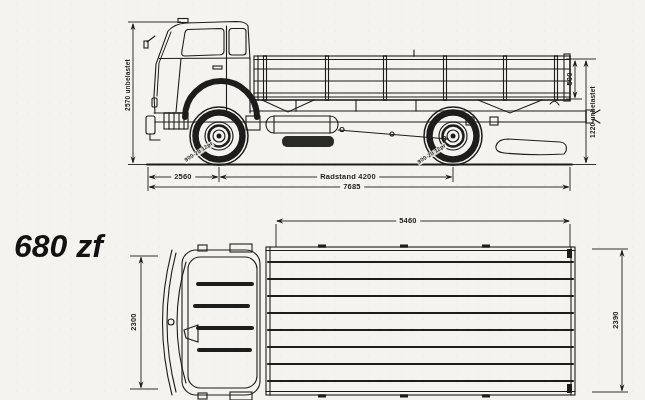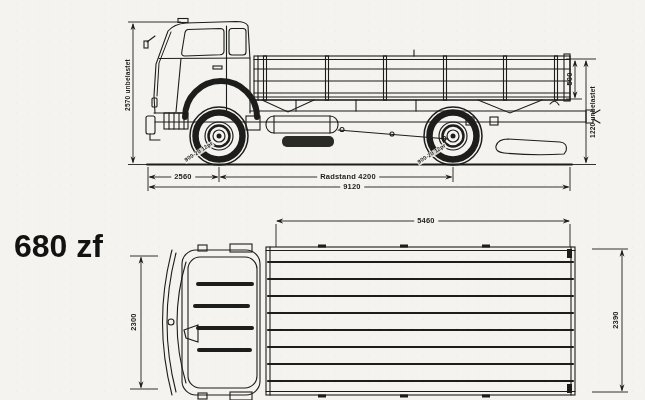--- a/index.html
+++ b/index.html
@@ -17,21 +17,21 @@
     white-space:nowrap; transform:translate(-50%,-50%); letter-spacing:.2px;
     font-weight:600;
   }
   .lbl.bg{ background:var(--paper); padding:0 3px; }
   .lbl.rot{ transform:translate(-50%,-50%) rotate(-90deg); }
   .lbl.tire{ font-size:5.5px; transform:translate(-50%,-50%) rotate(-33deg);
              background:rgba(244,243,240,.85); padding:0 1px; font-weight:600;}
   .lbl.small{ font-size:6.5px; }
   .model{
     position:absolute; color:#121210; font-weight:700; font-size:32px;
-    line-height:1; letter-spacing:0px;
+    line-height:1; letter-spacing:0px;font-style:italic;
   }
 </style>
 </head>
 <body>
 
 <div class="canvas">
 
   <svg width="645" height="400" viewBox="0 0 645 400">
     <defs>
       <marker id="ar" viewBox="0 0 10 10" refX="8.6" refY="5" markerWidth="8" markerHeight="8" orient="auto-start-reverse">
@@ -218,21 +218,21 @@
       <line x1="592" y1="249" x2="628" y2="249"></line>
       <line x1="592" y1="392" x2="628" y2="392"></line>
     </g>
   </svg>
 
   <span class="lbl rot small" style="left:128px;top:85px">2570 unbelastet</span>
   <span class="lbl rot" style="left:570px;top:79px">500</span>
   <span class="lbl rot small" style="left:593px;top:112px">1220 unbelastet</span>
   <span class="lbl bg" style="left:183px;top:177px">2560</span>
   <span class="lbl bg" style="left:348px;top:177px">Radstand 4200</span>
-  <span class="lbl bg" style="left:352px;top:187px">9120</span>
+  <span class="lbl bg" style="left:352px;top:187px">7685</span>
   <span class="lbl tire" style="left:199px;top:152px">900-20 12pr</span>
   <span class="lbl tire" style="left:432px;top:154px">900-20 12pr</span>
-  <span class="lbl bg" style="left:426px;top:221px">5460</span>
+  <span class="lbl bg" style="left:408px;top:221px">5460</span>
   <span class="lbl rot" style="left:134px;top:322px">2300</span>
   <span class="lbl rot" style="left:616px;top:320px">2390</span>
 
   <div class="model" style="left:14px;top:230px">680 zf</div>
 </div>
 
 </body></html>

